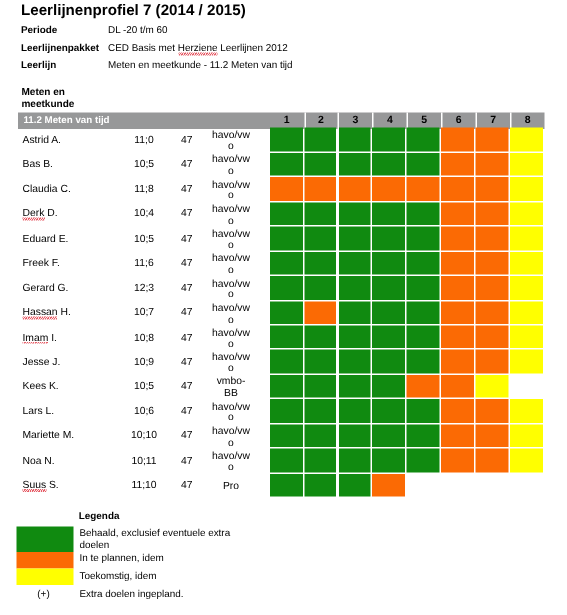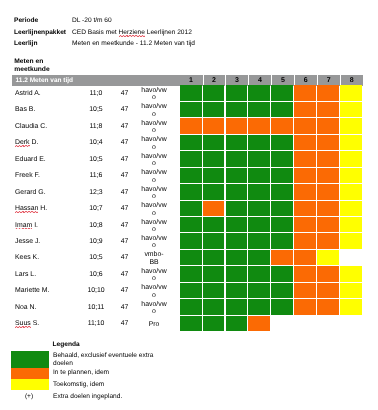--- a/index.html
+++ b/index.html
@@ -33,20 +33,21 @@
   .legttl{position:absolute;left:52.5px;top:341.3px;font-size:6.6px;font-weight:bold;}
   .legsw{position:absolute;left:11px;width:38px;}
   .legtx{position:absolute;left:53px;font-size:6.6px;line-height:7.4px;width:102px;}
   .legplus{position:absolute;left:18px;font-size:6.6px;width:22px;text-align:center;}
 </style>
 </head>
 <body>
 
 <div class="page">
 
+  <div class="title">Leerlijnenprofiel 7 (2014 / 2015)</div>
 
   <div class="metarow" id="meta0" style="top: 16.5px;">
     <span class="lbl">Periode</span>
     <span class="val">DL -20 t/m 60</span>
   </div>
   <div class="metarow" id="meta1" style="top: 29px;">
     <span class="lbl">Leerlijnenpakket</span>
     <span class="val" id="meta1val">CED Basis met <span class="sp">Herziene</span> Leerlijnen 2012</span>
   </div>
   <div class="metarow" id="meta2" style="top: 40px;">

